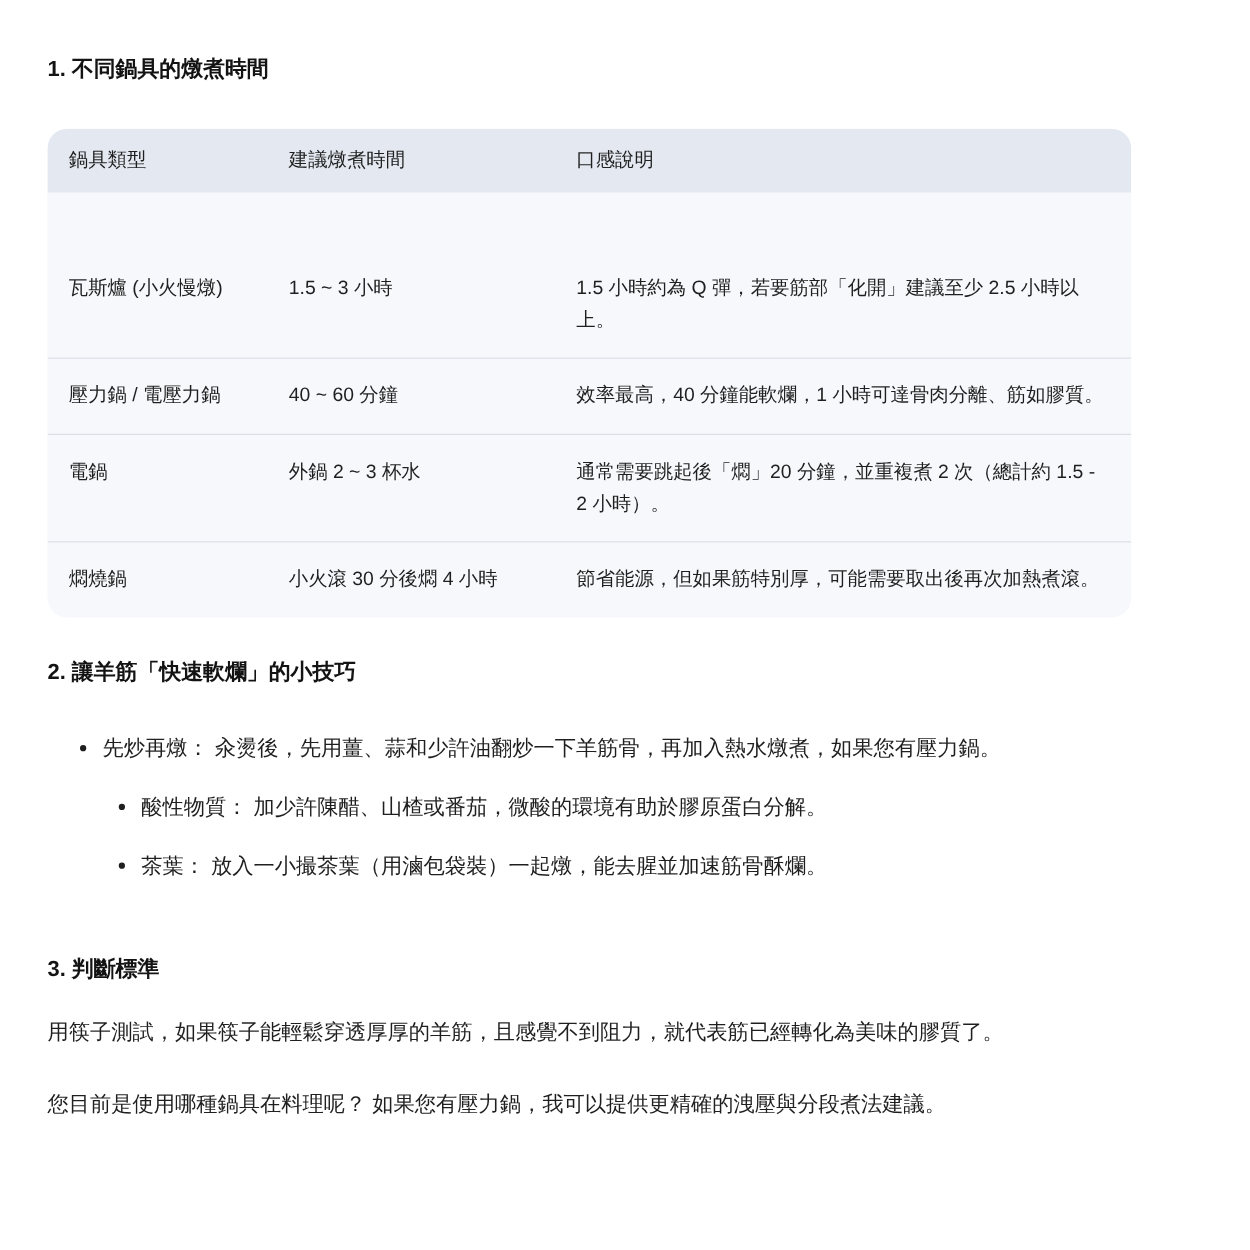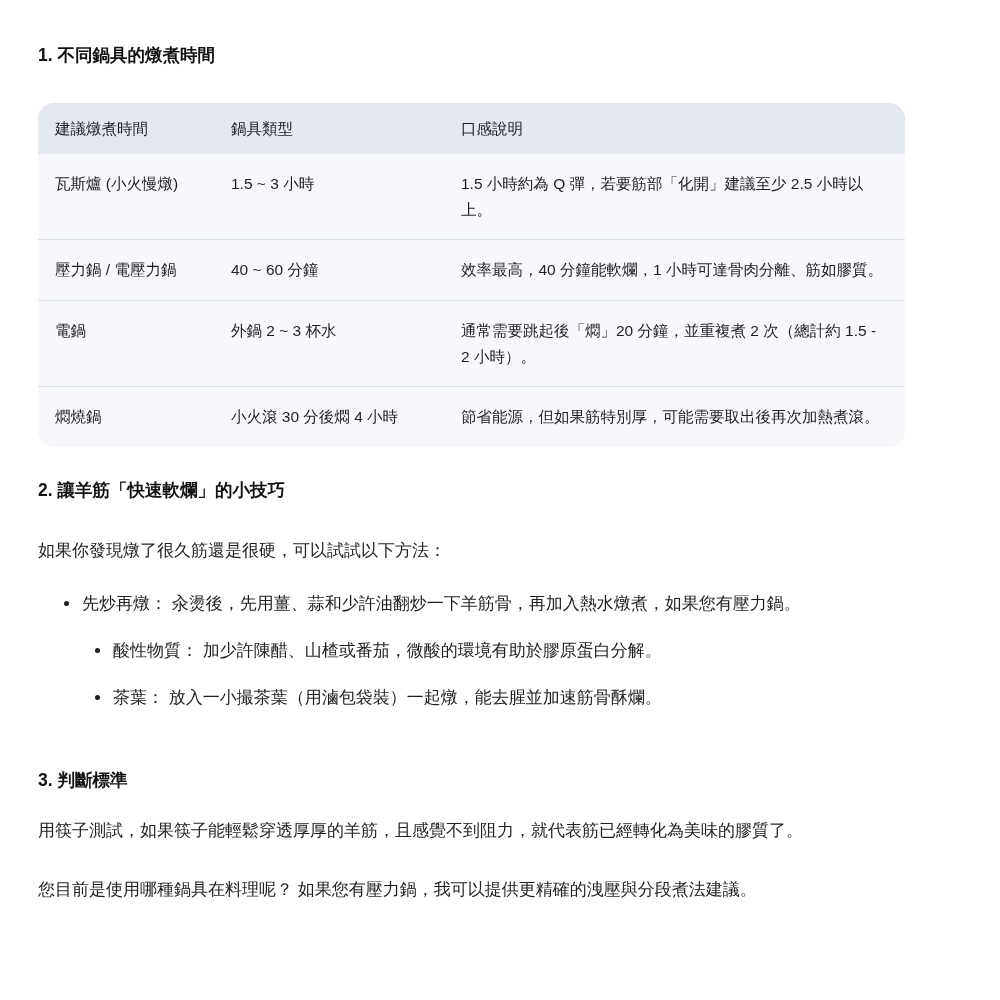--- a/index.html
+++ b/index.html
@@ -47,20 +47,21 @@
   }
   .tbl-head .tbl-cell {
     padding-top: 13px;
     padding-bottom: 13px;
   }
   .tbl-body .tbl-row {
     border-top: 1px solid #dcdfe6;
   }
   .tbl-body .tbl-row:first-child {
     border-top: none;
+    margin-top: 47px;
   }
   .tbl-body .tbl-cell {
     padding-top: 17px;
     padding-bottom: 17px;
   }
   
   .para {
     font-size: 17px;
     line-height: 1.65;
     margin: 0 0 24px 0;
@@ -93,22 +94,22 @@
 </head>
 <body>
 
 <div class="page">
 
   <div class="heading">1. 不同鍋具的燉煮時間</div>
 
   <div class="tbl">
     <div class="tbl-head">
       <div class="tbl-row">
+        <div class="tbl-cell">鍋具類型</div>
         <div class="tbl-cell">建議燉煮時間</div>
-        <div class="tbl-cell">鍋具類型</div>
         <div class="tbl-cell">口感說明</div>
       </div>
     </div>
     <div class="tbl-body">
       <div class="tbl-row">
         <div class="tbl-cell">瓦斯爐 (小火慢燉)</div>
         <div class="tbl-cell">1.5 ~ 3 小時</div>
         <div class="tbl-cell">1.5 小時約為 Q 彈，若要筋部「化開」建議至少 2.5 小時以上。</div>
       </div>
       <div class="tbl-row">
@@ -123,21 +124,20 @@
       </div>
       <div class="tbl-row">
         <div class="tbl-cell">燜燒鍋</div>
         <div class="tbl-cell">小火滾 30 分後燜 4 小時</div>
         <div class="tbl-cell">節省能源，但如果筋特別厚，可能需要取出後再次加熱煮滾。</div>
       </div>
     </div>
   </div>
 
   <div class="heading h2">2. 讓羊筋「快速軟爛」的小技巧</div>
-  <div class="para">如果你發現燉了很久筋還是很硬，可以試試以下方法：</div>
 
   <div class="list">
     <div class="li">
       <span class="dot"></span>
       <span class="li-text">先炒再燉： 汆燙後，先用薑、蒜和少許油翻炒一下羊筋骨，再加入熱水燉煮，如果您有壓力鍋。</span>
     </div>
     <div class="li lvl2">
       <span class="dot"></span>
       <span class="li-text">酸性物質： 加少許陳醋、山楂或番茄，微酸的環境有助於膠原蛋白分解。</span>
     </div>

